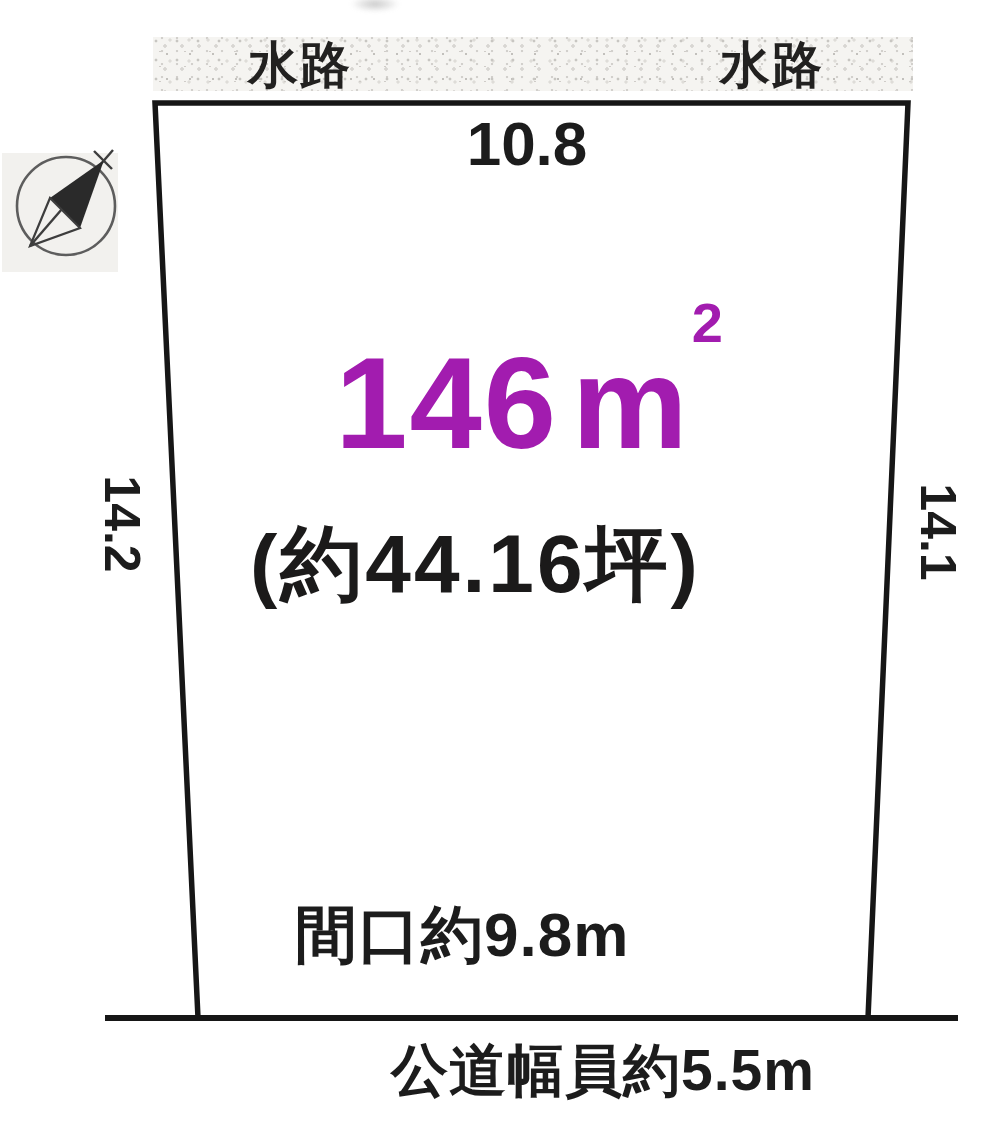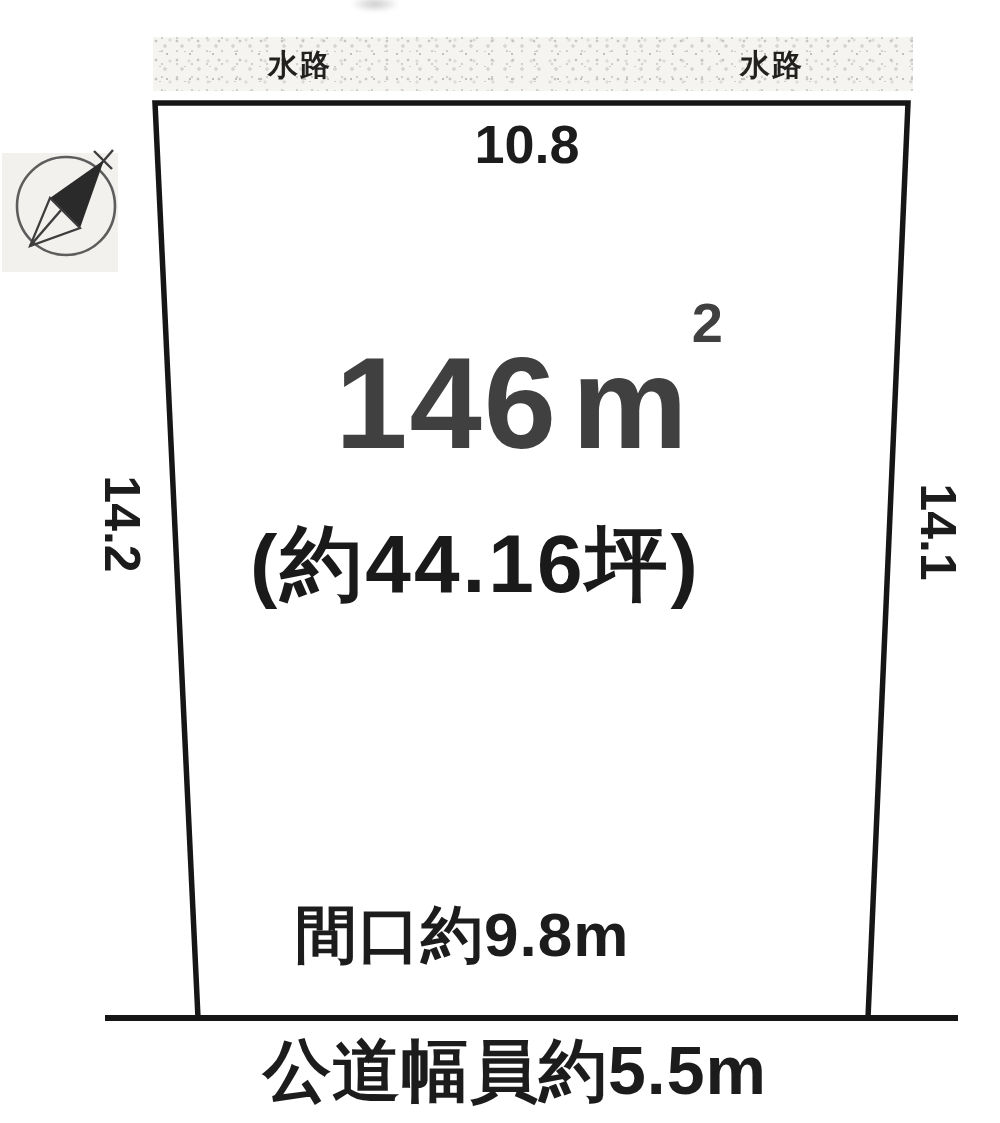--- a/index.html
+++ b/index.html
@@ -25,56 +25,56 @@
       radial-gradient(circle at 3px 4px,  #c8c6c2 1.2px, rgba(0,0,0,0) 1.7px),
       radial-gradient(circle at 12px 9px, #d8d6d2 1.5px, rgba(0,0,0,0) 2px),
       radial-gradient(circle at 7px 15px, #cfccc8 1px,   rgba(0,0,0,0) 1.5px),
       radial-gradient(circle at 17px 3px, #dedcd8 1.3px, rgba(0,0,0,0) 1.9px),
       radial-gradient(circle at 14px 17px,#c2c0bc 0.9px, rgba(0,0,0,0) 1.4px),
       radial-gradient(circle at 9px 1px,  #d2d0cc 1.1px, rgba(0,0,0,0) 1.6px);
     background-size:21px 19px,17px 23px,25px 15px,19px 21px,23px 25px,15px 13px;
   }
   .waterway{
     top:40px;width:144px;text-align:center;
-    font-size:30px;line-height:50px;font-weight:700;letter-spacing:2px;color:#222120;
+    font-size:50px;line-height:50px;font-weight:700;letter-spacing:2px;color:#222120;
   }
   .waterway.left{left:228px;}
   .waterway.right{left:700px;}
 
   
   svg.lines{left:0;top:0;}
 
   
   .dim{color:#1c1c1c;font-weight:700;}
-  .top-dim{left:462px;top:118px;width:130px;text-align:center;font-size:54px;line-height:52px;}
+  .top-dim{left:462px;top:118px;width:130px;text-align:center;font-size:62px;line-height:52px;}
   .side-dim{width:150px;height:52px;text-align:center;font-size:50px;line-height:52px;}
   .side-dim.left{left:47px;top:498px;transform:rotate(90deg);}
   .side-dim.right{left:863px;top:506px;transform:rotate(90deg);}
 
   .area-line{
     left:270px;top:338px;width:520px;text-align:center;
-    font-size:130px;line-height:130px;font-weight:700;letter-spacing:2px;color:#404040;
+    font-size:130px;line-height:130px;font-weight:700;letter-spacing:2px;color:#a21caf;
     white-space:nowrap;
   }
   .area-line .unit{margin-left:14px;}
   .area-line sup{font-size:56px;line-height:1;position:relative;top:-62px;margin-left:2px;font-weight:700;}
 
   .tsubo-line{
     left:250px;top:518px;width:560px;text-align:left;
     font-size:82px;line-height:92px;font-weight:700;letter-spacing:3px;color:#1b1a1a;
     white-space:nowrap;
   }
   .frontage-line{
     left:295px;top:900px;width:500px;text-align:left;
     font-size:62px;line-height:70px;font-weight:700;letter-spacing:1px;color:#1c1c1c;
     white-space:nowrap;
   }
   .road-line-label{
-    left:215px;top:1032px;width:600px;text-align:center;
-    font-size:68px;line-height:76px;font-weight:700;letter-spacing:1px;color:#1c1c1c;
+    left:215px;top:1032px;width:600px;text-align:right;
+    font-size:57px;line-height:76px;font-weight:700;letter-spacing:1px;color:#1c1c1c;
     white-space:nowrap;
   }
 
   
   .compass-box{left:0;top:140px;width:130px;height:140px;}
 </style>
 </head>
 <body>
 
 <div class="abs smudge"></div>

